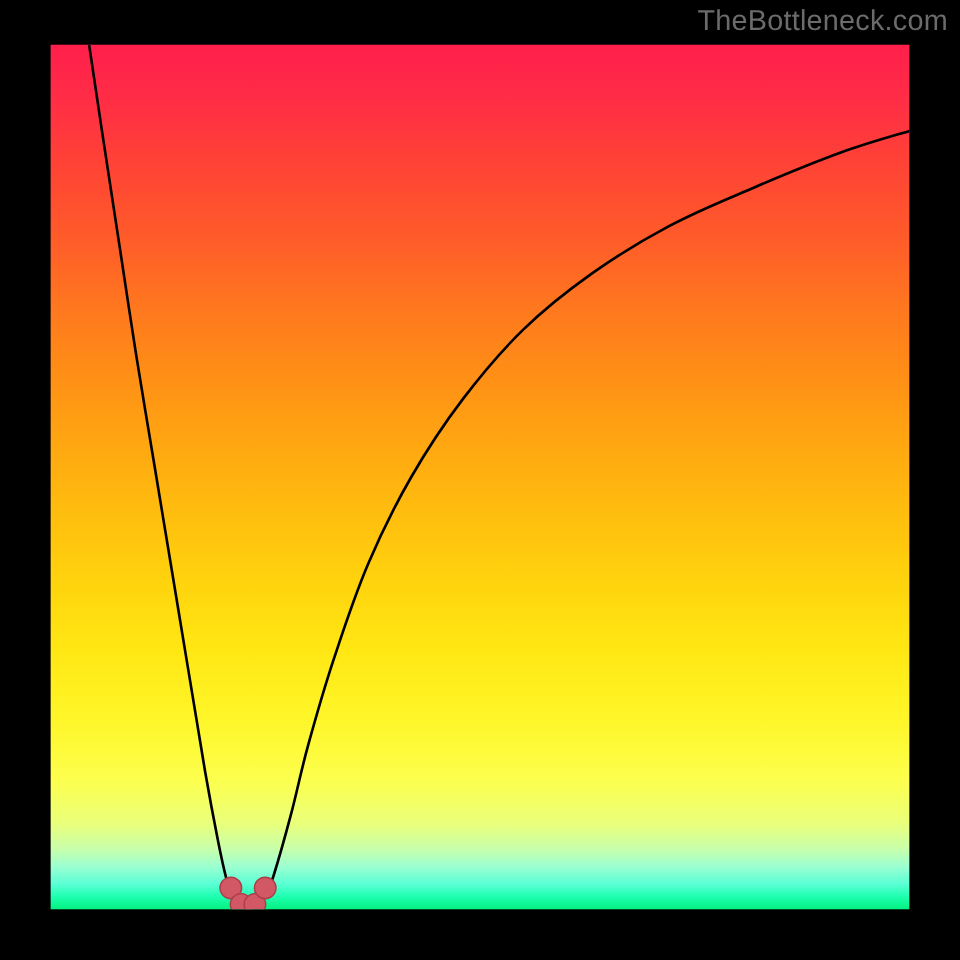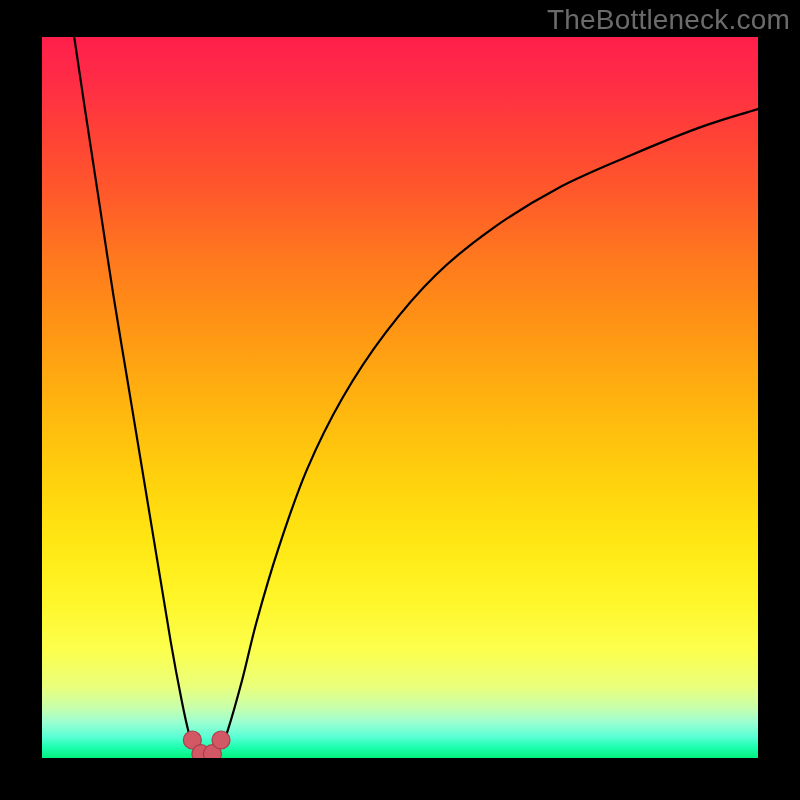--- a/index.html
+++ b/index.html
@@ -17,21 +17,21 @@
     top: 0;
     width: 800px;
     height: 800px;
     background: #000;
   }
   .watermark {
     position: absolute;
     top: 4px;
     right: 10px;
     color: #6b6b6b;
-    font-size: 28px;
+    font-size: 24px;
     font-weight: 400;
     letter-spacing: 0.2px;
     z-index: 50;
     margin-left: 48px;
   }
   .plot-area {
     position: absolute;
     left: 42px;
     top: 37px;
     width: 716px;

